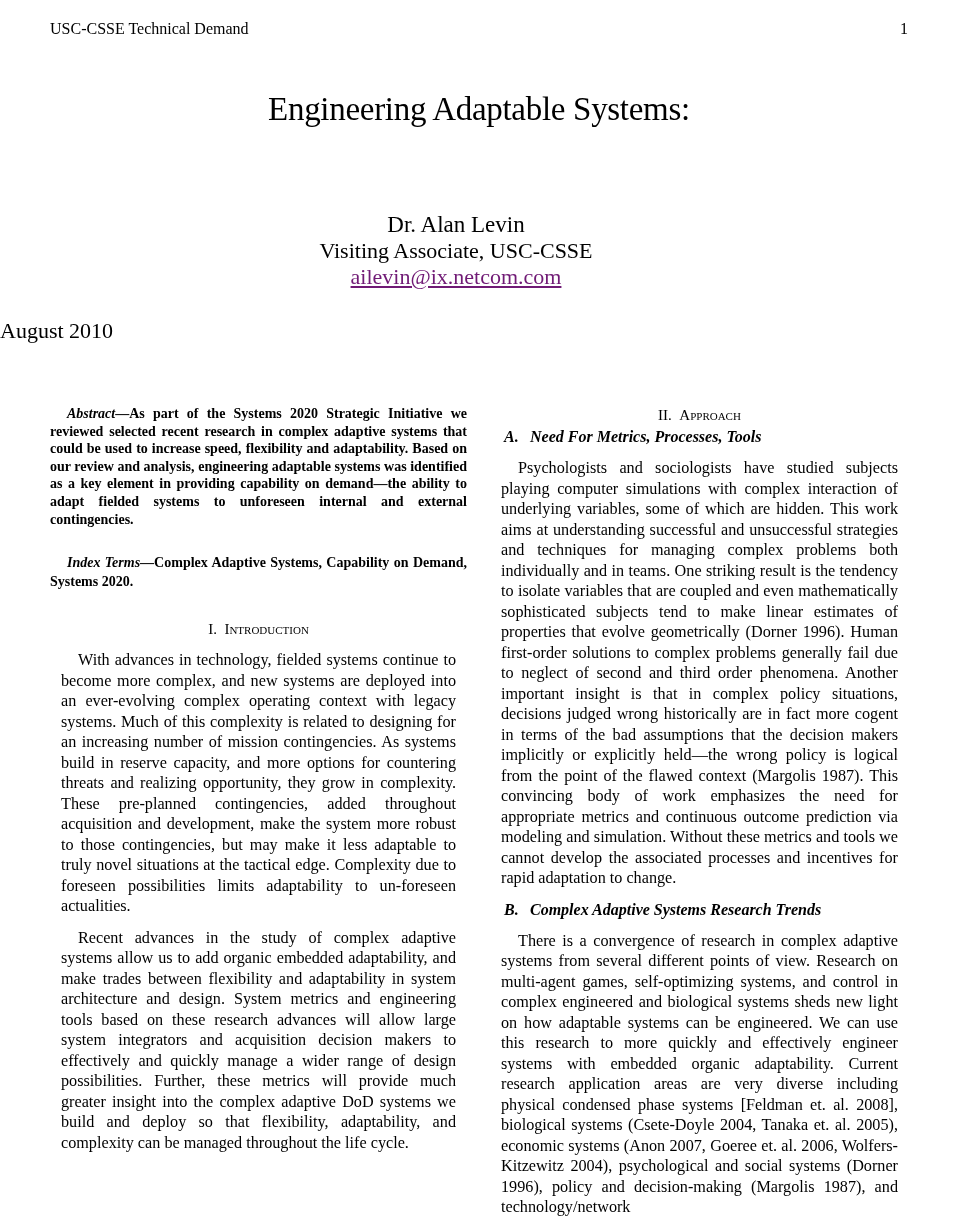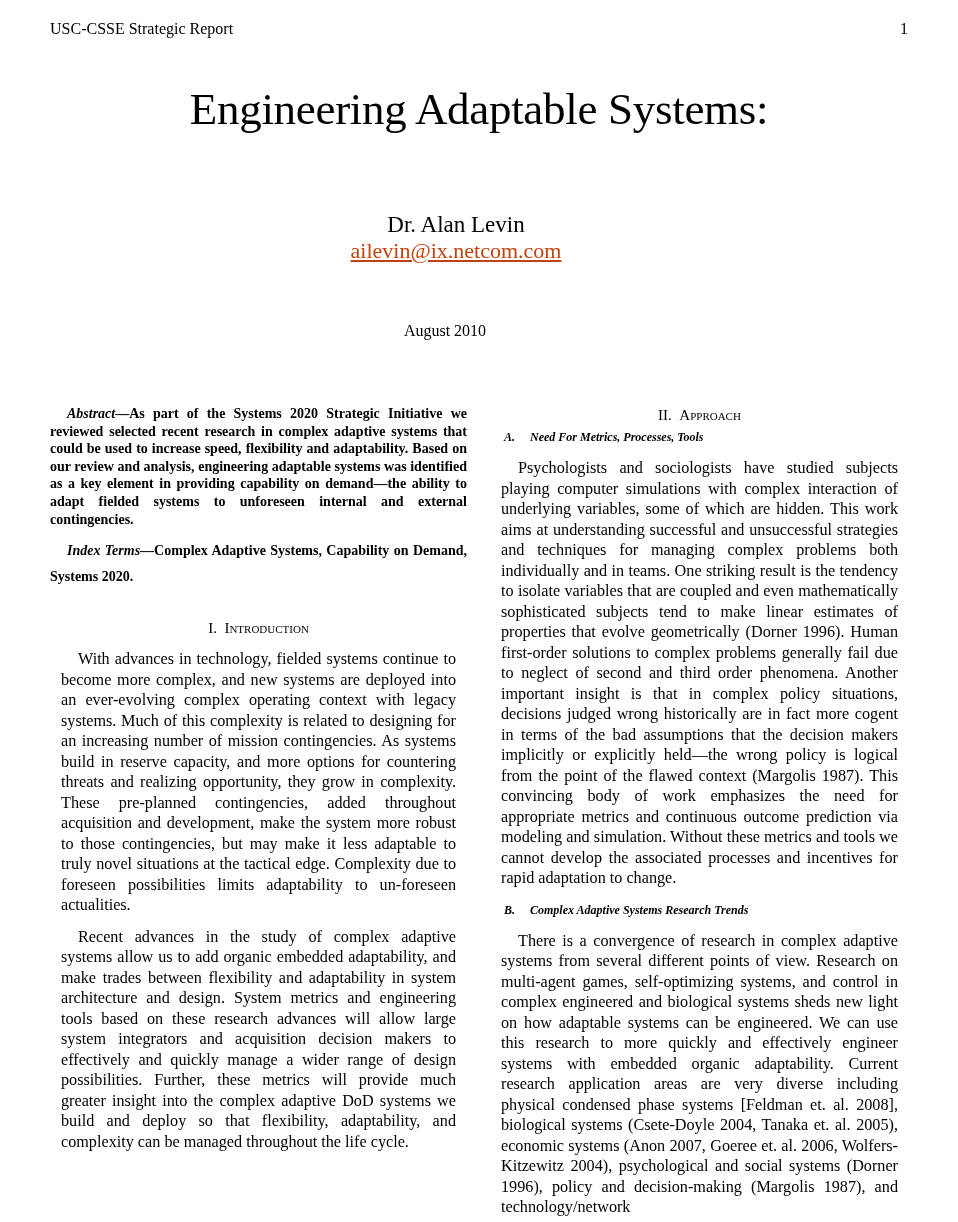--- a/index.html
+++ b/index.html
@@ -2,53 +2,54 @@
 <html><head>
 <meta charset="utf-8">
 <style>
   html, body { margin: 0; padding: 0; background: #ffffff; }
   body { width: 958px; height: 1222px; position: relative; overflow: hidden;
          font-family: "Liberation Serif", "DejaVu Serif", serif; color: #000; }
   .running-header { position: absolute; top: 19px; left: 50px; right: 50px; font-size: 16px; line-height: 20px; }
   .running-header .left { position: absolute; left: 0; top: 0; }
   .running-header .right { position: absolute; right: 0; top: 0; }
   .title-block { position: absolute; top: 86px; left: 0; width: 958px; text-align: center; }
-  .title { font-size: 45px; line-height: 47px; margin: 0; font-weight: normal; letter-spacing: -0.3px; }
+  .title { font-size: 33px; line-height: 47px; margin: 0; font-weight: normal; letter-spacing: -0.3px; }
   .author-block { position: absolute; top: 212px; left: 0; width: 912px; text-align: center; font-size: 22px; line-height: 26px; }
   .author-name { font-size: 23px; }
-  .email { color: #c2410c; text-decoration: underline; }
-  .date { position: absolute; top: 318px; left: 0; width: 890px; text-align: center; font-size: 16px; line-height: 26px; }
+  .email { color: #701a75; text-decoration: underline; }
+  .date { position: absolute; top: 318px; left: 0; width: 890px; text-align: left; font-size: 22px; line-height: 26px; }
   .col { position: absolute; font-size: 16.2px; line-height: 20.5px; text-align: justify; }
   .col-left { left: 50px; width: 417px; top: 405px; }
   .col-right { left: 490px; width: 419px; top: 405px; }
   .abstract { font-weight: bold; font-size: 14px; line-height: 17.6px; text-indent: 17px; margin: 0; }
   .abstract i { font-weight: bold; }
-  .index-terms { font-weight: bold; font-size: 14px; line-height: 26px; text-indent: 17px; margin: 10px 0 0 0; }
+  .index-terms { font-weight: bold; font-size: 14px; line-height: 19px; text-indent: 17px; margin: 25px 0 0 0; }
   .section-heading { text-align: center; font-size: 15px; line-height: 20px; margin: 0; font-weight: normal; }
   .section-heading .sc { font-variant: small-caps; }
-  .subsection-heading { font-style: italic; font-size: 12px; line-height: 20px; margin: 0; padding-left: 14px; text-align: left; }
+  .subsection-heading { font-style: italic; font-size: 16px; line-height: 20px; margin: 0; padding-left: 14px; text-align: left; }
   .subsection-heading .num { display: inline-block; width: 26px; }
   p.body { margin: 11px; text-indent: 17px; }
 </style>
 </head>
 <body>
 
 <div class="running-header">
-  <span class="left">USC-CSSE Strategic Report</span>
+  <span class="left">USC-CSSE Technical Demand</span>
   <span class="right">1</span>
 </div>
 
 <div class="title-block">
   <h1 class="title">
     <span>Engineering Adaptable Systems:</span><br>
   </h1>
 </div>
 
 <div class="author-block">
   <div class="author-name">Dr. Alan Levin</div>
+  <div>Visiting Associate, USC-CSSE</div>
   <div><a class="email" title="ailevin@ix.netcom.com">ailevin@ix.netcom.com</a></div>
 </div>
 
 <div class="date">August 2010</div>
 
 <div class="col col-left">
   <p class="abstract"><i>Abstract</i><span>—</span><span>As part of the Systems 2020 Strategic Initiative we reviewed selected recent research in complex adaptive systems that could be used to increase speed, flexibility and adaptability. Based on our review and analysis, engineering adaptable systems was identified as a key element in providing capability on demand—the ability to adapt fielded systems to unforeseen internal and external contingencies.</span></p>
 
   <p class="index-terms"><i>Index Terms</i><span>—</span><span>Complex Adaptive Systems, Capability on Demand, Systems 2020.</span></p>
 

